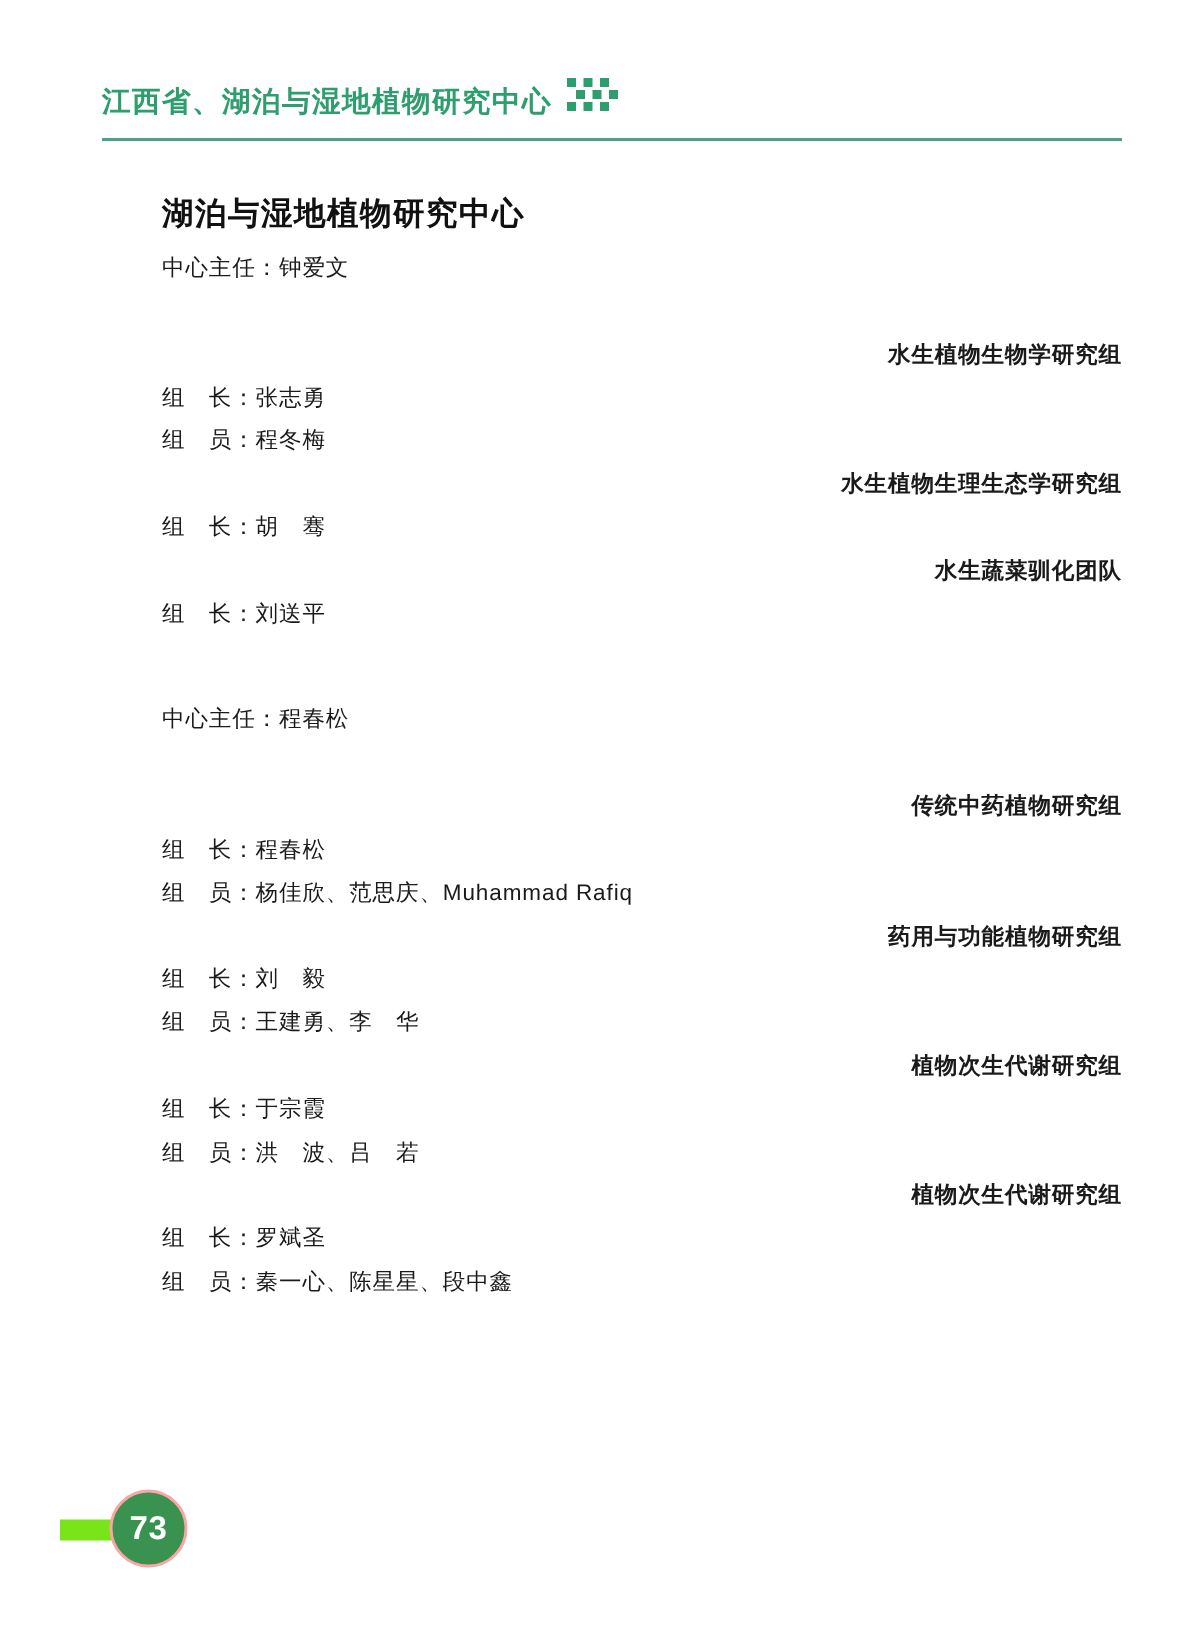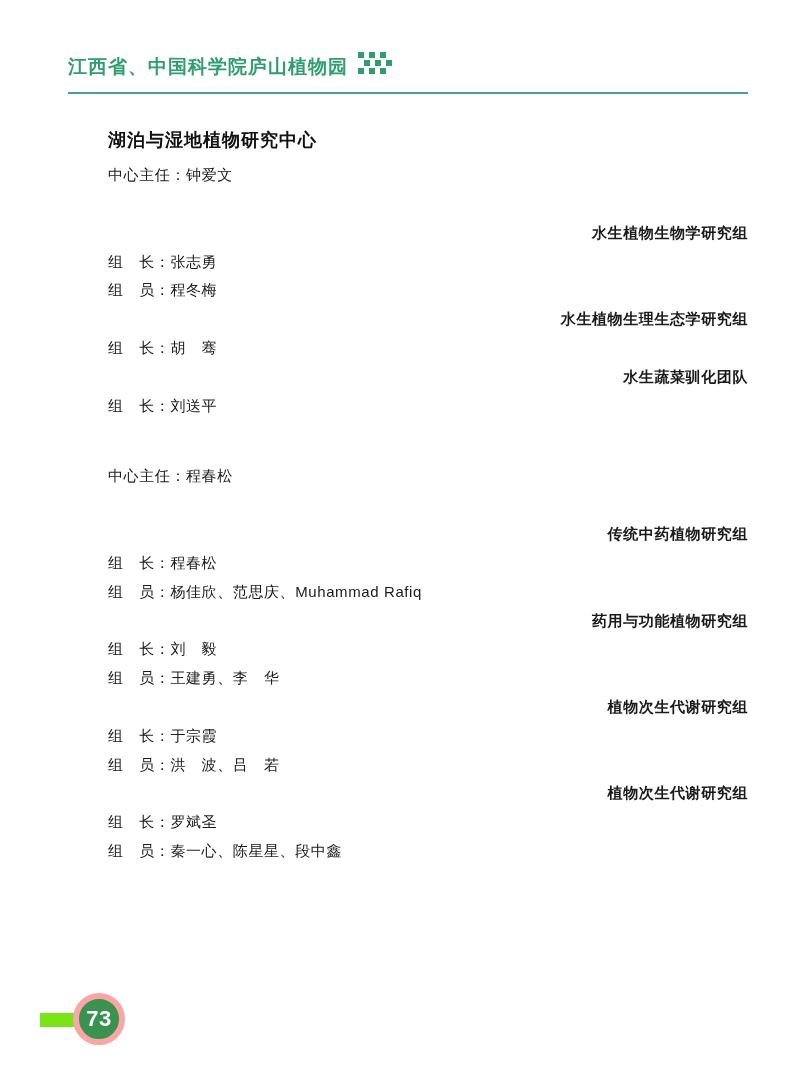--- a/index.html
+++ b/index.html
@@ -34,21 +34,21 @@
     background: #4aa18e;
   }
 
   
   .content {
     position: absolute;
     left: 108px; top: 128px;
     width: 640px;
   }
   .section-title {
-    font-size: 18px;
+    font-size: 21px;
     font-weight: bold;
     color: #111111;
     margin: 0 0 9px 0;
     letter-spacing: 1px;
   }
   .line {
     font-size: 15px;
     line-height: 28.8px;
     margin: 0;
     letter-spacing: 0.6px;
@@ -62,40 +62,40 @@
     position: absolute;
     left: 40px; top: 1013px;
     width: 48px; height: 14px;
     background: #79e417;
   }
   .page-badge {
     position: absolute;
     left: 73px; top: 993px;
     width: 52px; height: 52px;
     background: #39924f;
-    border: 6px solid #fca5a5;
+    border: 2px solid #fca5a5;
     border-radius: 50%;
     display: flex;
     align-items: center;
     justify-content: center;
   }
   .page-badge span {
     color: #ffffff;
     font-size: 22px;
     font-weight: bold;
     letter-spacing: 0.5px;
   }
 
   .chevron-icon { display: inline-block; }
 </style>
 </head>
 <body>
 
 <header class="page-header">
-  <span class="org-name">江西省、中国科学院庐山植物园</span>
+  <span class="org-name">江西省、湖泊与湿地植物研究中心</span>
   <span class="chevron-icon">
     <svg width="34" height="26" viewBox="0 0 34 26" aria-hidden="true">
       <g fill="#2f9e6e">
         <rect x="0" y="0" width="6" height="6"></rect>
         <rect x="11" y="0" width="6" height="6"></rect>
         <rect x="22" y="0" width="6" height="6"></rect>
         <rect x="6" y="8" width="6" height="6"></rect>
         <rect x="17" y="8" width="6" height="6"></rect>
         <rect x="28" y="8" width="6" height="6"></rect>
         <rect x="0" y="16" width="6" height="6"></rect>

